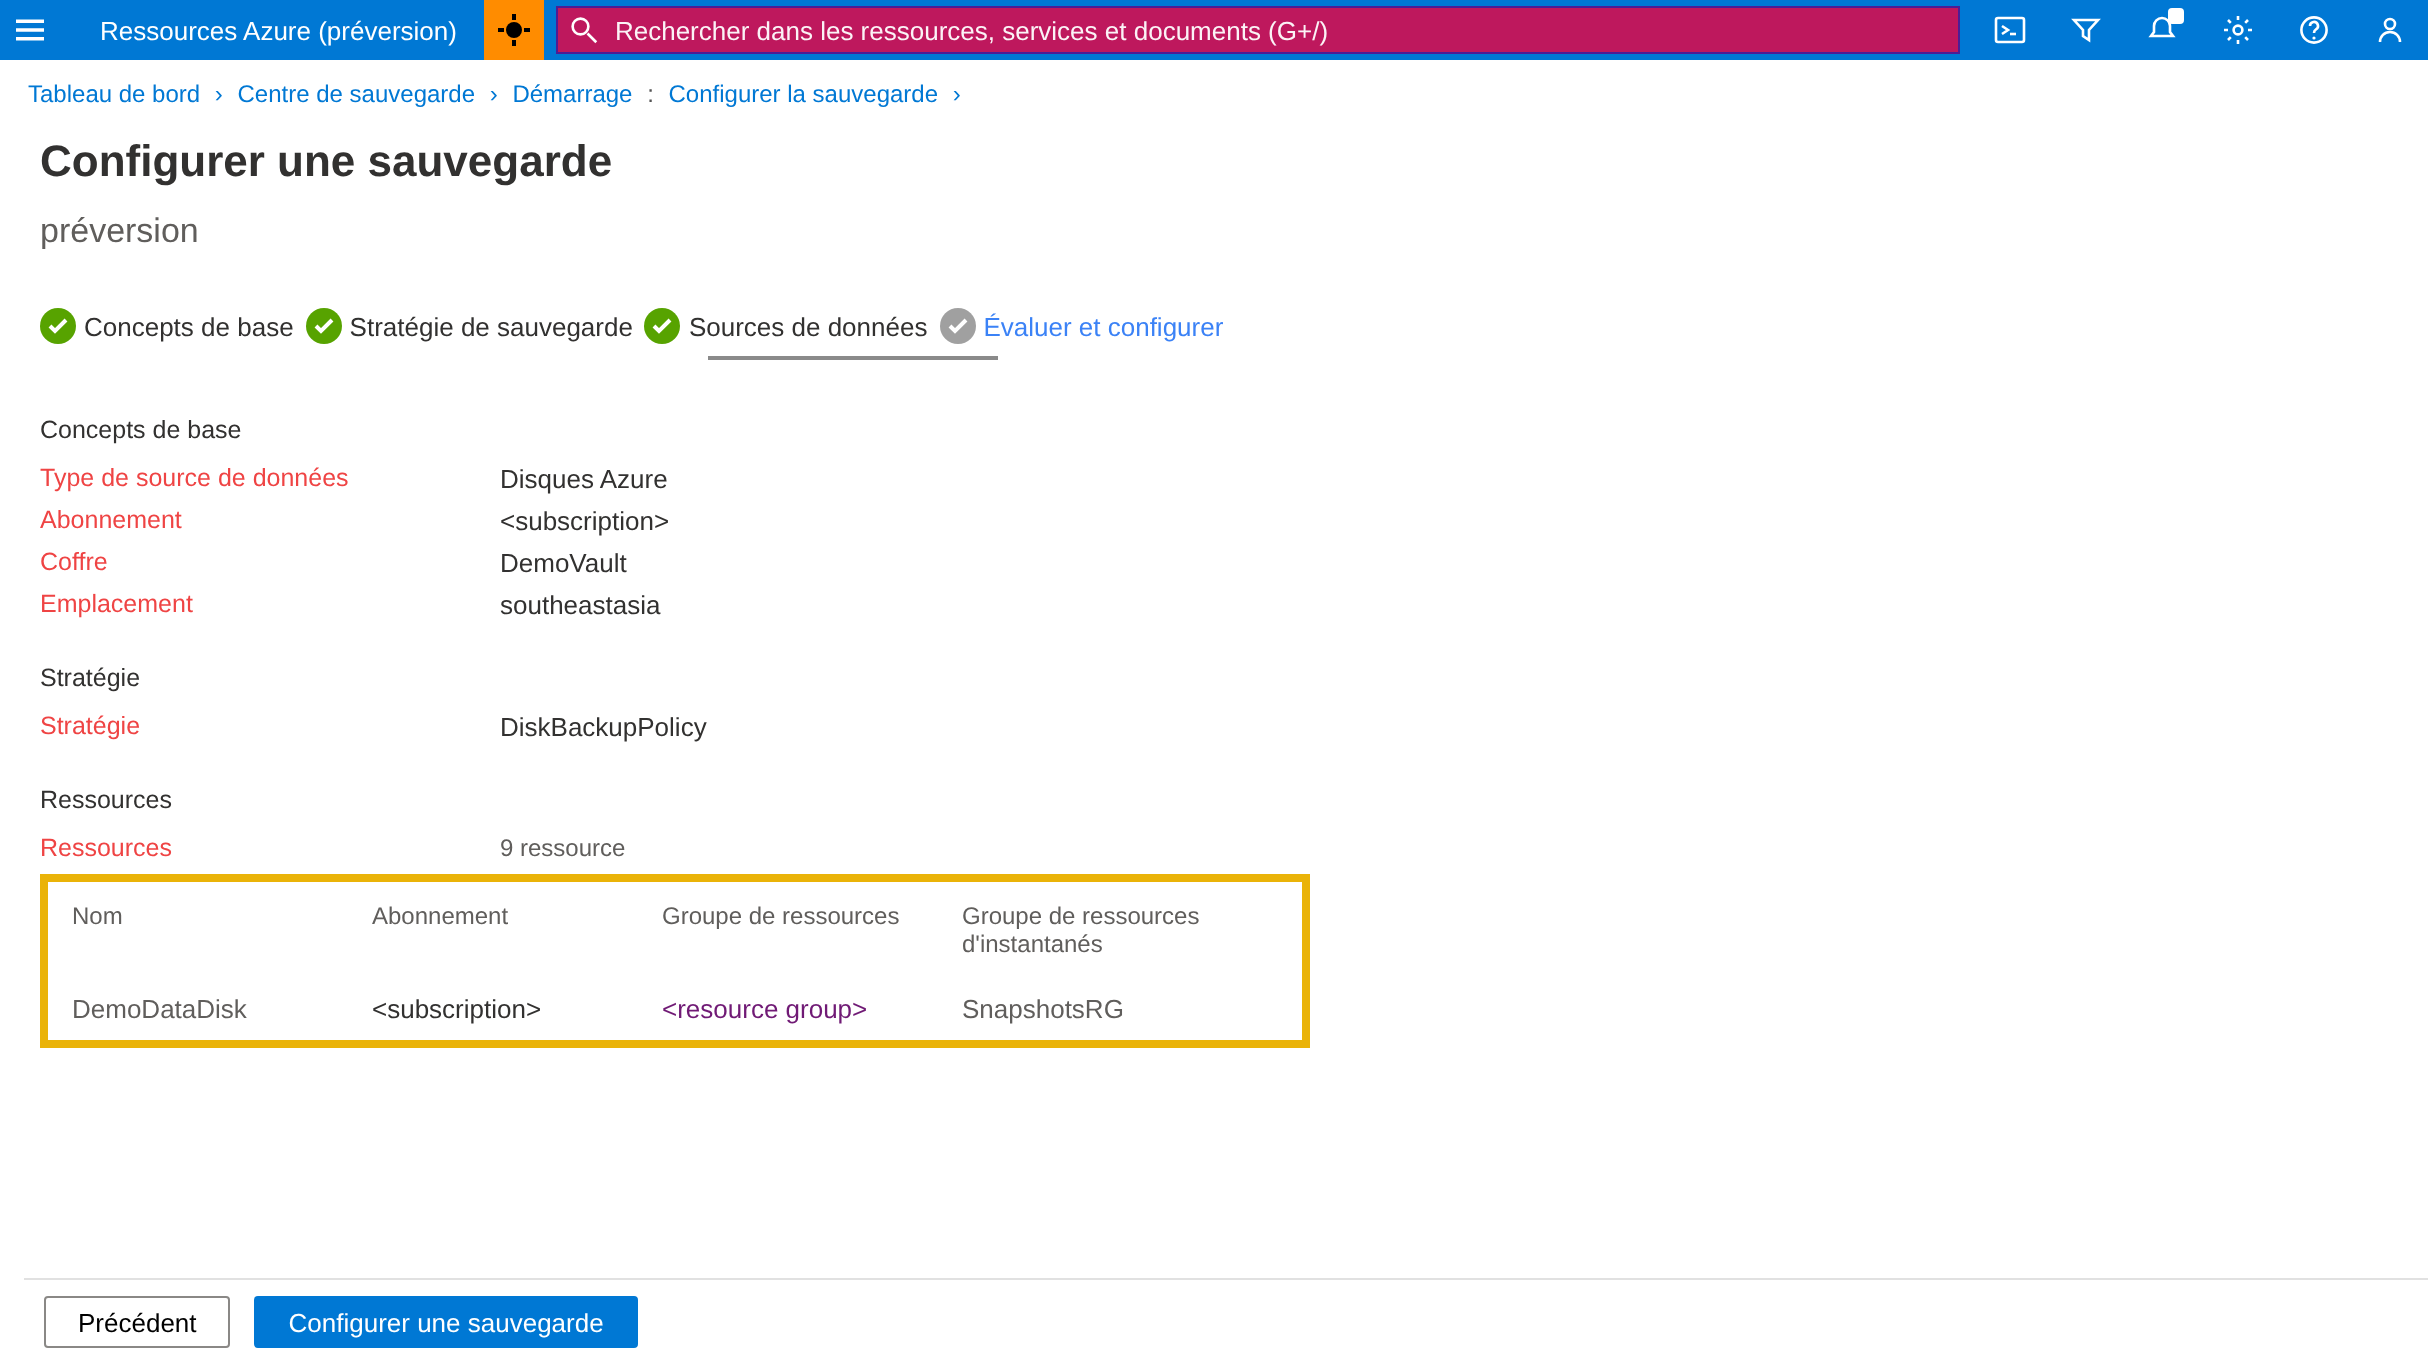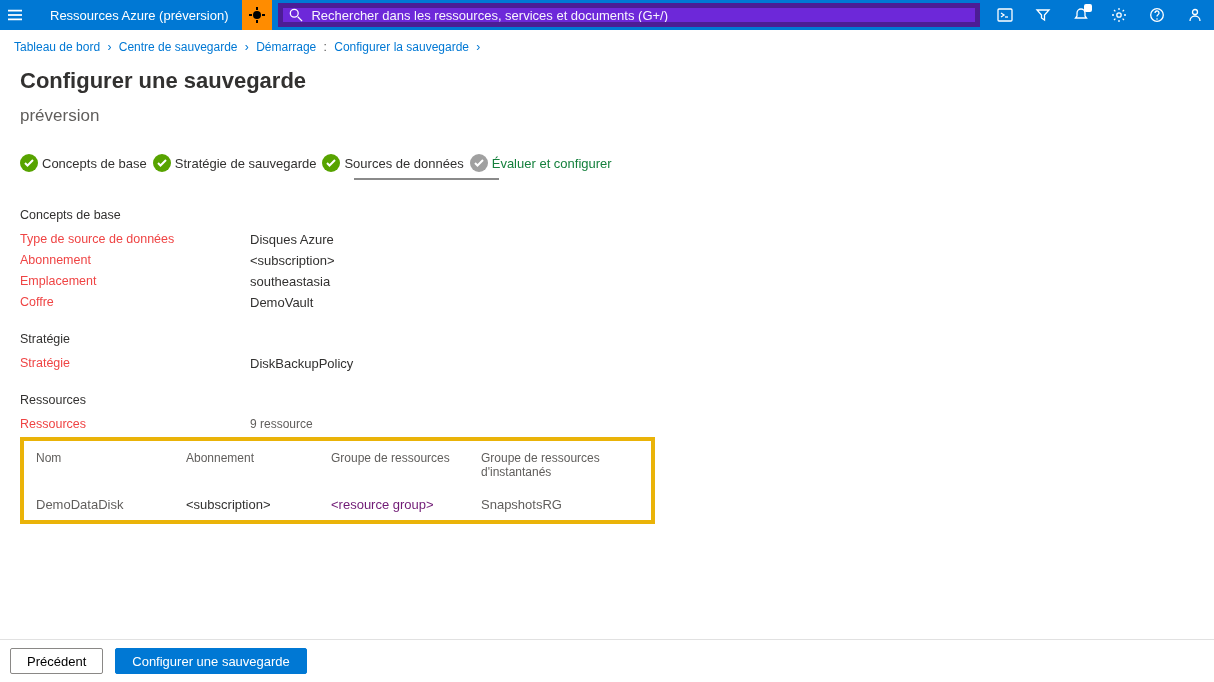--- a/index.html
+++ b/index.html
@@ -5,21 +5,21 @@
   * { box-sizing: border-box; margin: 0; padding: 0; font-family: "Segoe UI", -apple-system, sans-serif; }
   html, body { width: 1214px; height: 682px; background: #ffffff; overflow: hidden; }
 
   
   .topbar { height: 30px; background: #0078d4; display: flex; align-items: center; color: #fff; font-size: 13px; }
   .hamburger { width: 30px; height: 30px; display:flex; align-items:center; justify-content:center; cursor:pointer; }
   .hamburger svg { fill:#fff; }
   .brand { padding: 0 14px 0 20px; white-space: nowrap; }
   .bug-btn { width: 30px; height: 30px; background:#ff8c00; display:flex; align-items:center; justify-content:center; }
   .bug-btn svg { fill:#000; }
-  .searchbox { flex: 1; margin: 0 6px; height: 24px; border: 5px solid #4c1d95; background:#6d28d9; display:flex; padding:0 6px; }
+  .searchbox { flex: 1; margin: 0 6px; height: 24px; border: 1px solid #4c1d95; background:#be185d; display:flex; align-items:center; padding:0 6px; }
   .searchbox svg { fill:#fff; flex:0 0 auto; }
   .searchbox input { flex:1; background:transparent; border:none; outline:none; color:#fff; font-size:13px; margin-left:8px; }
   .searchbox input::placeholder { color:#fff; opacity:.95; }
   .top-icons { display:flex; }
   .top-icon { width:38px; height:30px; display:flex; align-items:center; justify-content:center; cursor:pointer; position:relative; }
   .top-icon svg { fill:#fff; }
   .notif-dot { position:absolute; top:4px; right:8px; width:8px; height:8px; background:#fff; border-radius:2px; }
 
   
   .breadcrumb { padding: 10px 14px 4px 14px; font-size: 12px; color:#0078d4; }
@@ -34,42 +34,42 @@
 
   
   .steps { display:flex; align-items:center; padding: 24px 20px 6px 20px; gap:6px; font-size:13px; border-bottom:none; }
   .step { display:flex; align-items:center; gap:4px; }
   .step .circle { width:18px; height:18px; border-radius:50%; display:flex; align-items:center; justify-content:center; }
   .step .circle.done { background:#57a300; }
   .step .circle.done svg { fill:#fff; }
   .step .circle.current { background:#a0a0a0; }
   .step .circle.current svg { fill:#fff; }
   .step-label { color:#323130; }
-  .step-label.muted { color:#15803d; }
+  .step-label.muted { color:#3b82f6; }
   .step-underline { height:2px; background:#8a8a8a; width:145px; margin-left:354px; }
 
   
   .content { padding: 28px 20px 0 20px; font-size:12.5px; color:#323130; }
   .sec-title { font-size:12.5px; color:#323130; margin-bottom:10px; font-weight:400; }
   .kv { display:flex; margin:6px 0; }
   .kv .k { width:230px; color:#ef4444; font-size:12.5px; }
   .kv .v { color:#323130; font-size:13px; }
   .section { margin-bottom:22px; }
 
   
   .table { border:4px solid #eab308; width:635px; font-size:13px; }
   .table .thead { display:flex; padding:10px 12px; color:#605e5c; font-size:12px; }
   .table .tbody { display:flex; padding:8px 12px; color:#605e5c; }
   .col1 { width:150px; }
   .col2 { width:145px; }
   .col3 { width:150px; }
   .col4 { flex:1; }
 
   
-  .footer { position:absolute; bottom:0; left:0; right:0; border-top:1px solid #e1e1e1; padding:8px 10px; display:flex; gap:12px; background:#fff; }
+  .footer { position:absolute; bottom:0; left:12px; right:0; border-top:1px solid #e1e1e1; padding:8px 10px; display:flex; gap:12px; background:#fff; }
   .btn { height:26px; padding:0 16px; font-size:13px; border:1px solid #8a8886; background:#fff; cursor:pointer; border-radius:2px; }
   .btn.primary { background:#0078d4; border-color:#0078d4; color:#fff; }
 </style>
 </head>
 <body>
 
 <div class="topbar">
   <div class="hamburger">
     <svg width="14" height="14" viewBox="0 0 16 16">
         <rect y="2" width="16" height="2"></rect>
@@ -193,26 +193,26 @@
     <div class="sec-title">Concepts de base</div>
     <div class="kv">
         <div class="k">Type de source de données</div>
         <div class="v">Disques Azure</div>
       </div>
     <div class="kv">
         <div class="k">Abonnement</div>
         <div class="v">&lt;subscription&gt;</div>
       </div>
     <div class="kv">
+        <div class="k">Coffre</div>
+        <div class="v">DemoVault</div>
+      </div>
+    <div class="kv">
         <div class="k">Emplacement</div>
         <div class="v">southeastasia</div>
-      </div>
-    <div class="kv">
-        <div class="k">Coffre</div>
-        <div class="v">DemoVault</div>
       </div>
   </div>
 
   <div class="section">
     <div class="sec-title">Stratégie</div>
     <div class="kv">
         <div class="k">Stratégie</div>
         <div class="v">DiskBackupPolicy</div>
       </div>
   </div>

